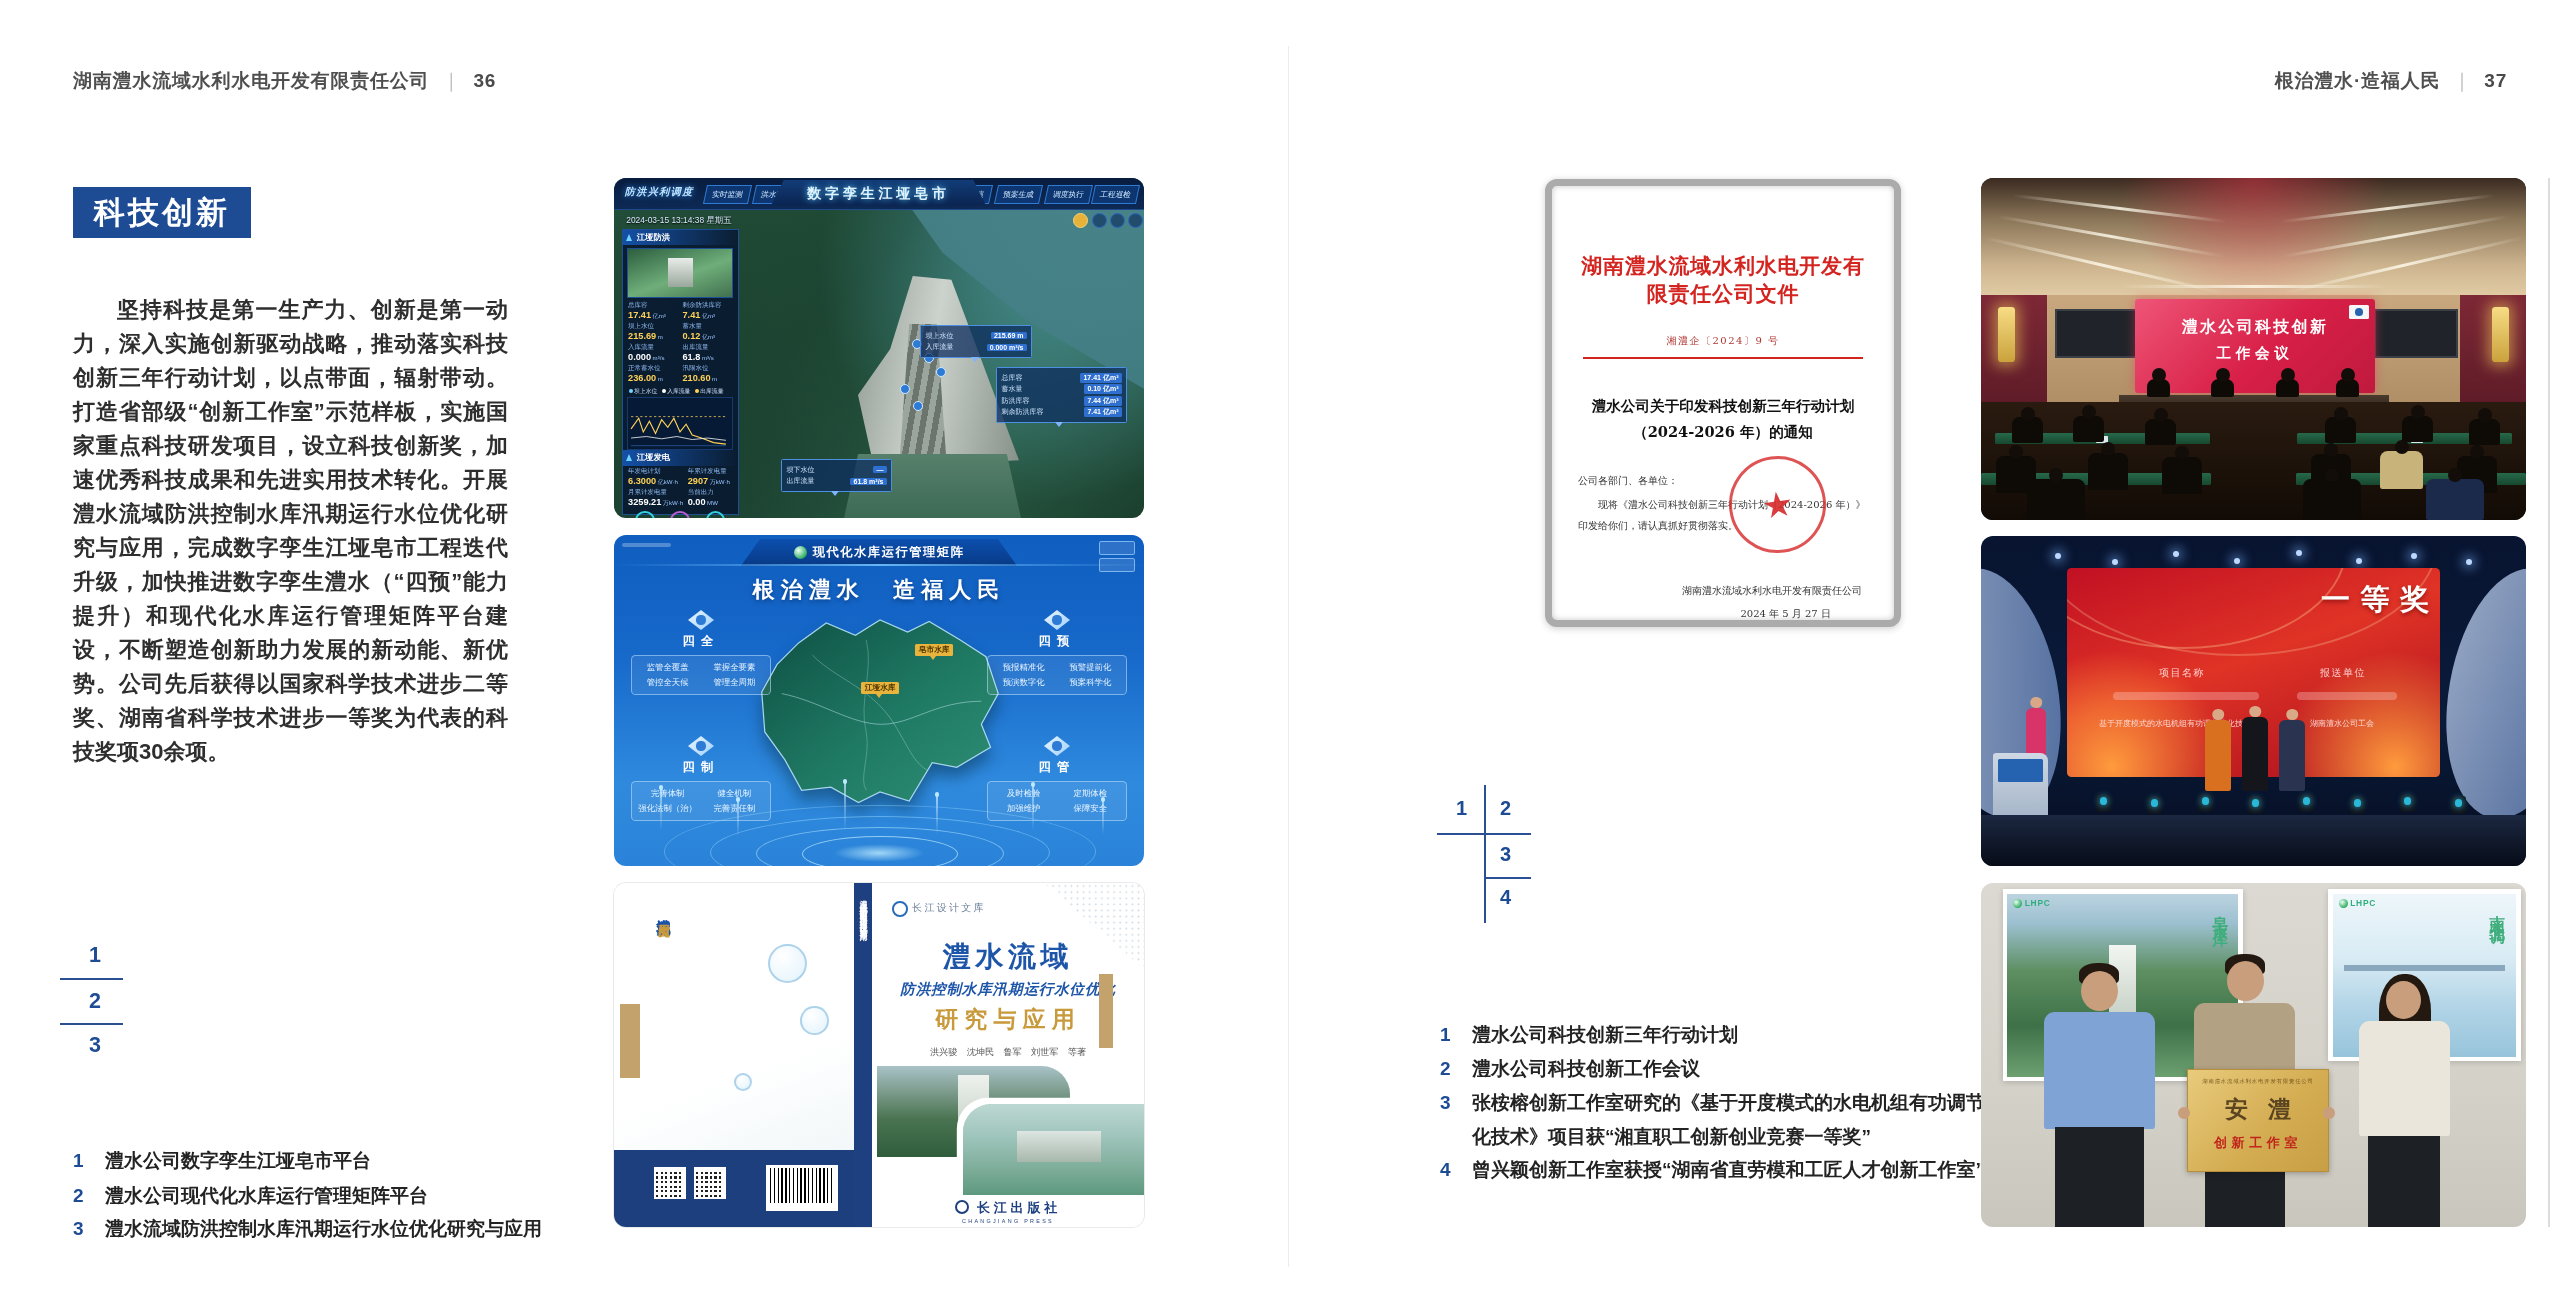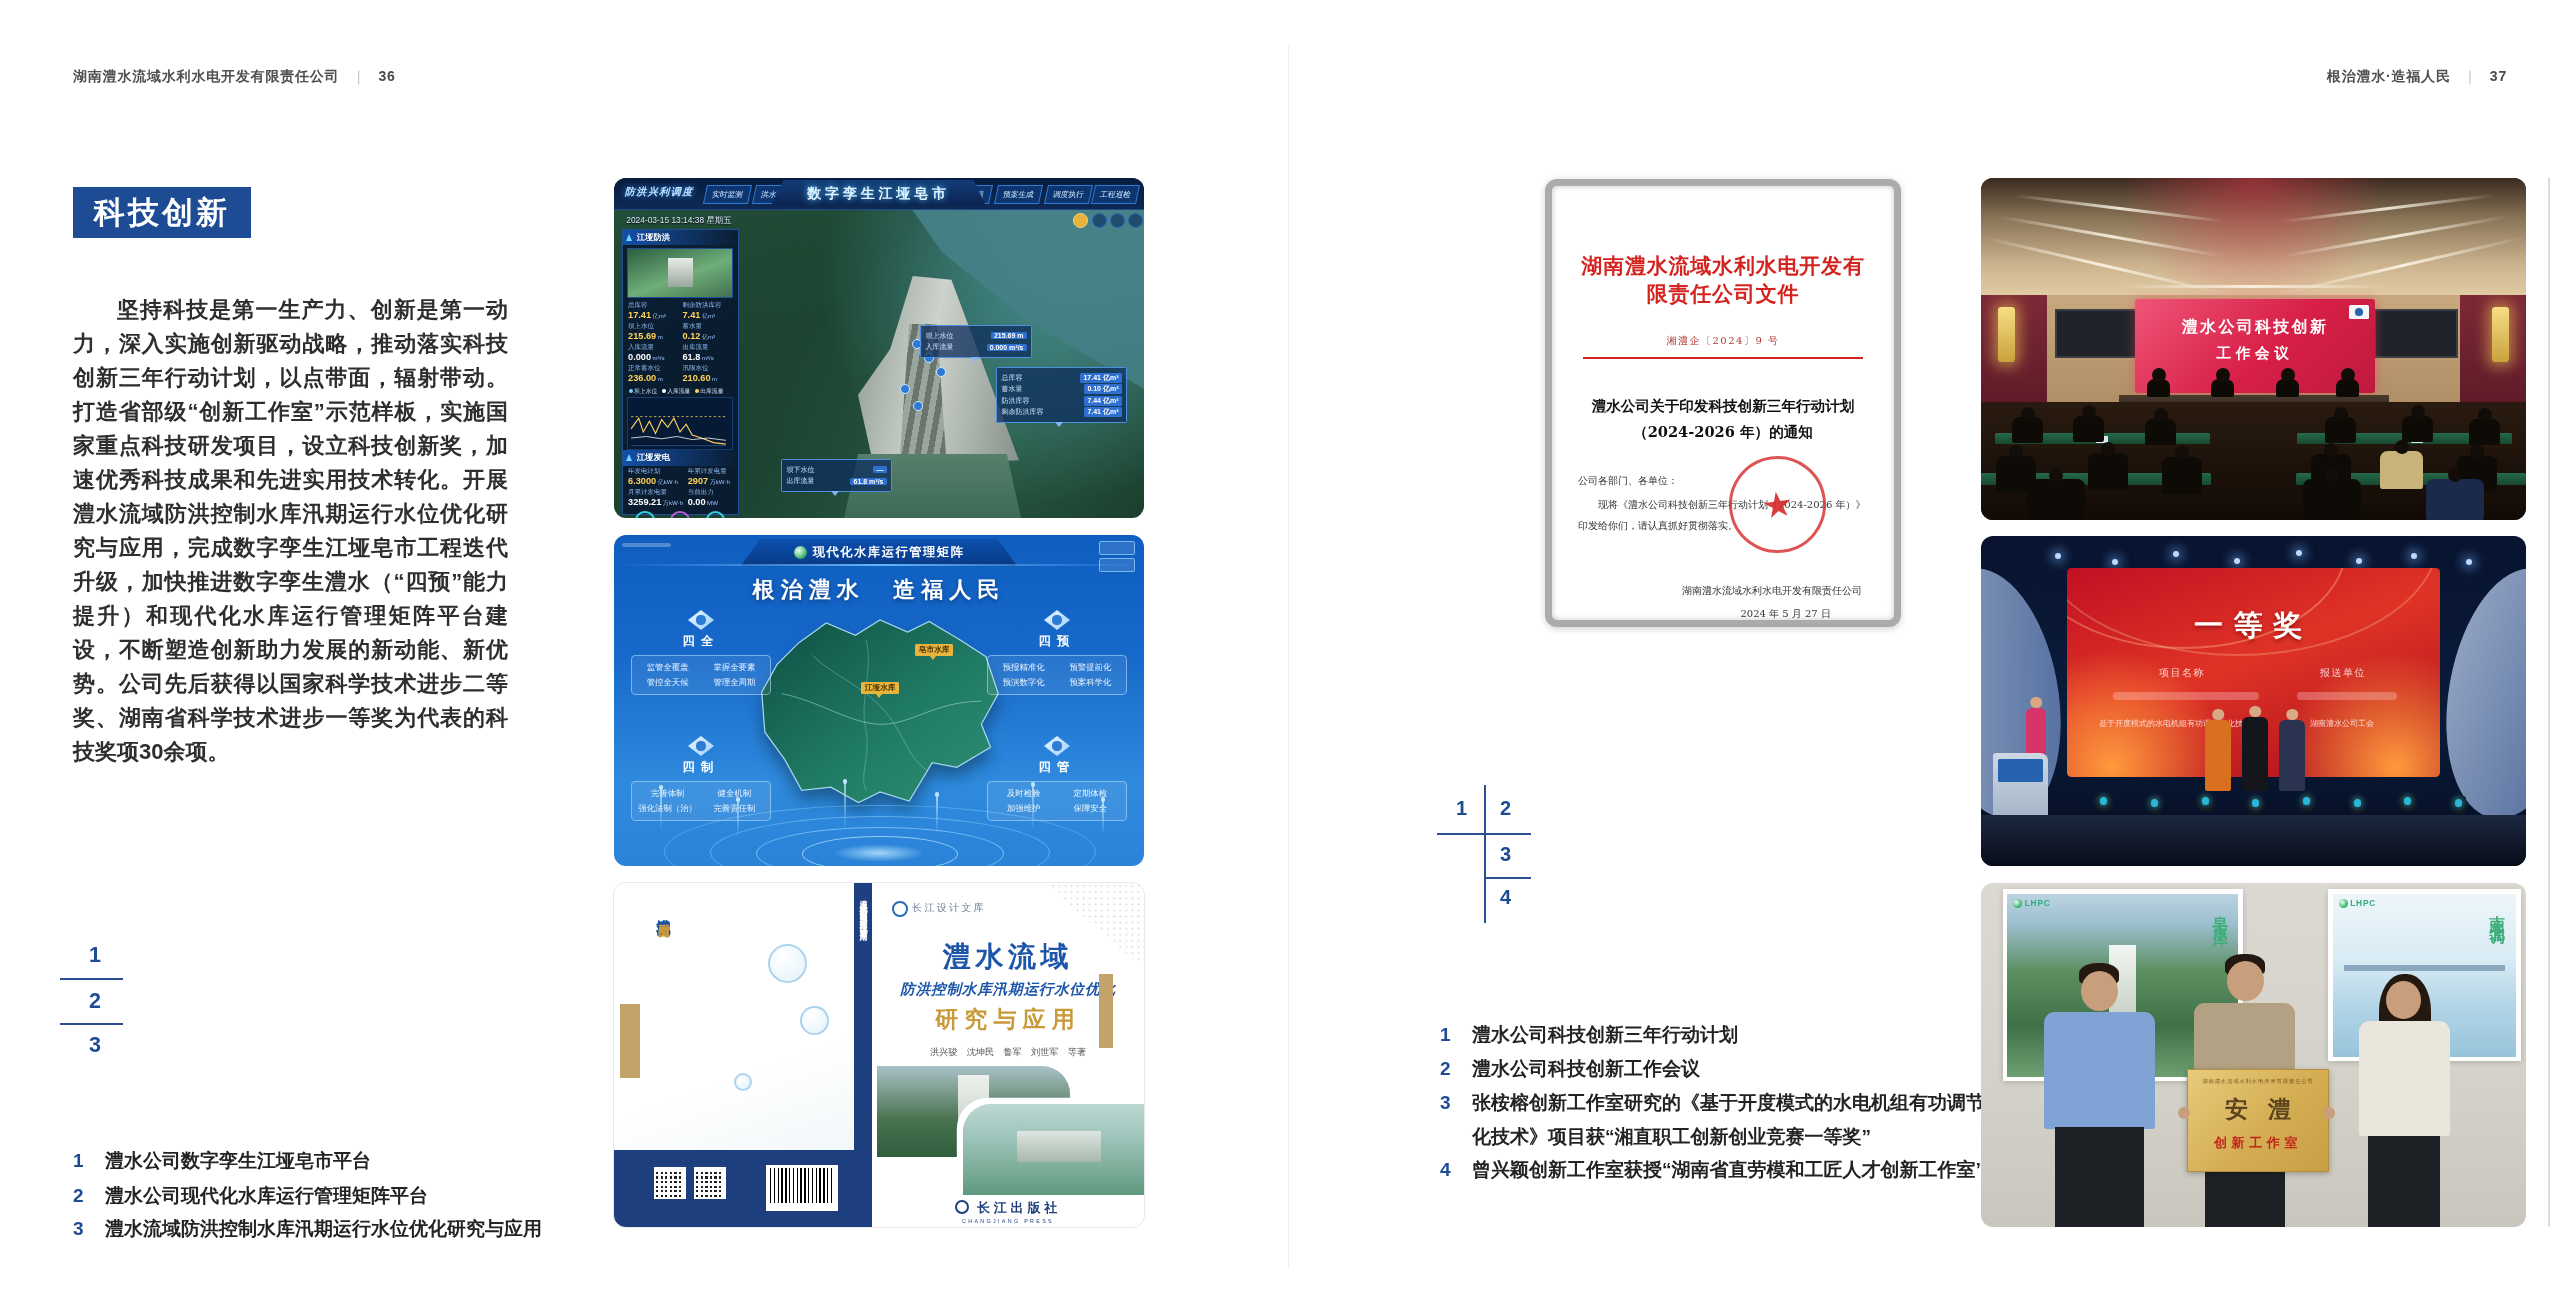--- a/index.html
+++ b/index.html
@@ -2,21 +2,21 @@
 <html style="font-size:12.3px"><head>
 <meta charset="utf-8">
 <style>
   html,body{margin:0;padding:0;background:#ffffff;}
   body{font-family:"Liberation Sans","DejaVu Sans",sans-serif;}
   .spread{position:relative;width:2576px;height:1306px;background:#fff;overflow:hidden;}
   .abs{position:absolute;}
   .fig{position:absolute;overflow:hidden;border-radius:12px;}
 
   
-  .page-hdr{position:absolute;top:68px;font-size:14px;font-weight:bold;color:#4f4f4f;letter-spacing:0.8px;white-space:nowrap;}
+  .page-hdr{position:absolute;top:68px;font-size:19px;font-weight:bold;color:#4f4f4f;letter-spacing:0.8px;white-space:nowrap;}
   .page-hdr .sep{color:#b5b5b5;font-weight:normal;margin:0 12.3px;}
   .page-hdr .pnum{color:#4a4a4a;}
 
   
   .section-box{position:absolute;left:73px;top:187px;width:178px;height:51px;background:#1d4b94;color:#fff;
     font-size:31px;font-weight:bold;letter-spacing:3.1px;text-align:center;line-height:51px;}
   .body-par{position:absolute;left:73px;top:293px;width:435px;font-size:22px;line-height:34px;color:#2e2e2e;
     font-weight:600;text-align:justify;text-indent:2em;word-break:break-all;}
   .idx-num{position:absolute;color:#1d4b94;font-weight:bold;font-size:21.5px;}
   .idx-line{position:absolute;background:#2a4f92;height:1.5px;}
@@ -181,21 +181,21 @@
   #fig-award{background:linear-gradient(180deg,#081430 0%,#0a1b3a 55%,#060d20 100%);}
   .aw-light{position:absolute;width:6.1px;height:6.1px;border-radius:50%;background:#bcd8ff;
     box-shadow:0 0 10.7px 3.8px rgba(120,180,255,.55);}
   .aw-side{position:absolute;top:31px;width:131px;height:253px;border-radius:50%;
     background:linear-gradient(100deg,#aebfdc,#5d7bb0);opacity:.85;}
   .aw-screen{position:absolute;left:86px;top:32px;width:373px;height:209px;border-radius:4.6px;overflow:hidden;
     background:radial-gradient(circle at 12% 95%,#ff9b3d 0%,rgba(255,155,61,0) 30%),
     radial-gradient(circle at 88% 95%,#ff9b3d 0%,rgba(255,155,61,0) 30%),
     linear-gradient(160deg,#c11023 0%,#e03326 45%,#a80d1e 100%);}
   .aw-arc{position:absolute;border:2.3px solid rgba(255,210,150,.35);border-radius:50%;}
-  .aw-t{margin-top:38px;text-align:center;color:#fff;font-size:29px;font-weight:bold;letter-spacing:10.7px;
+  .aw-t{margin-top:12px;text-align:right;color:#fff;font-size:29px;font-weight:bold;letter-spacing:10.7px;
     font-family:"DejaVu Serif","Liberation Serif",serif;text-shadow:0 1.5px 4.6px rgba(90,0,0,.6);}
   .aw-col{position:absolute;top:98px;font-size:10px;color:rgba(255,225,225,.9);letter-spacing:1.5px;}
   .aw-blur{position:absolute;height:7.7px;border-radius:3.8px;background:rgba(255,205,205,.34);}
   .aw-row{position:absolute;font-size:8px;color:rgba(255,235,235,.85);white-space:nowrap;}
   .aw-person{position:absolute;border-radius:6.1px 6.1px 2.3px 2.3px;}
   .aw-person:before{content:"";position:absolute;left:50%;top:-11.5px;transform:translateX(-50%);
     width:11.5px;height:11.5px;border-radius:50%;background:#d9a886;}
   .aw-fix{position:absolute;width:15.4px;height:18.4px;background:#10131c;border-radius:3.1px;}
   .aw-fix:after{content:"";position:absolute;left:3.8px;top:3.1px;width:7.7px;height:7.7px;border-radius:50%;background:#2bb8d8;
     box-shadow:0 0 6.1px 1.5px rgba(60,200,230,.6);}

